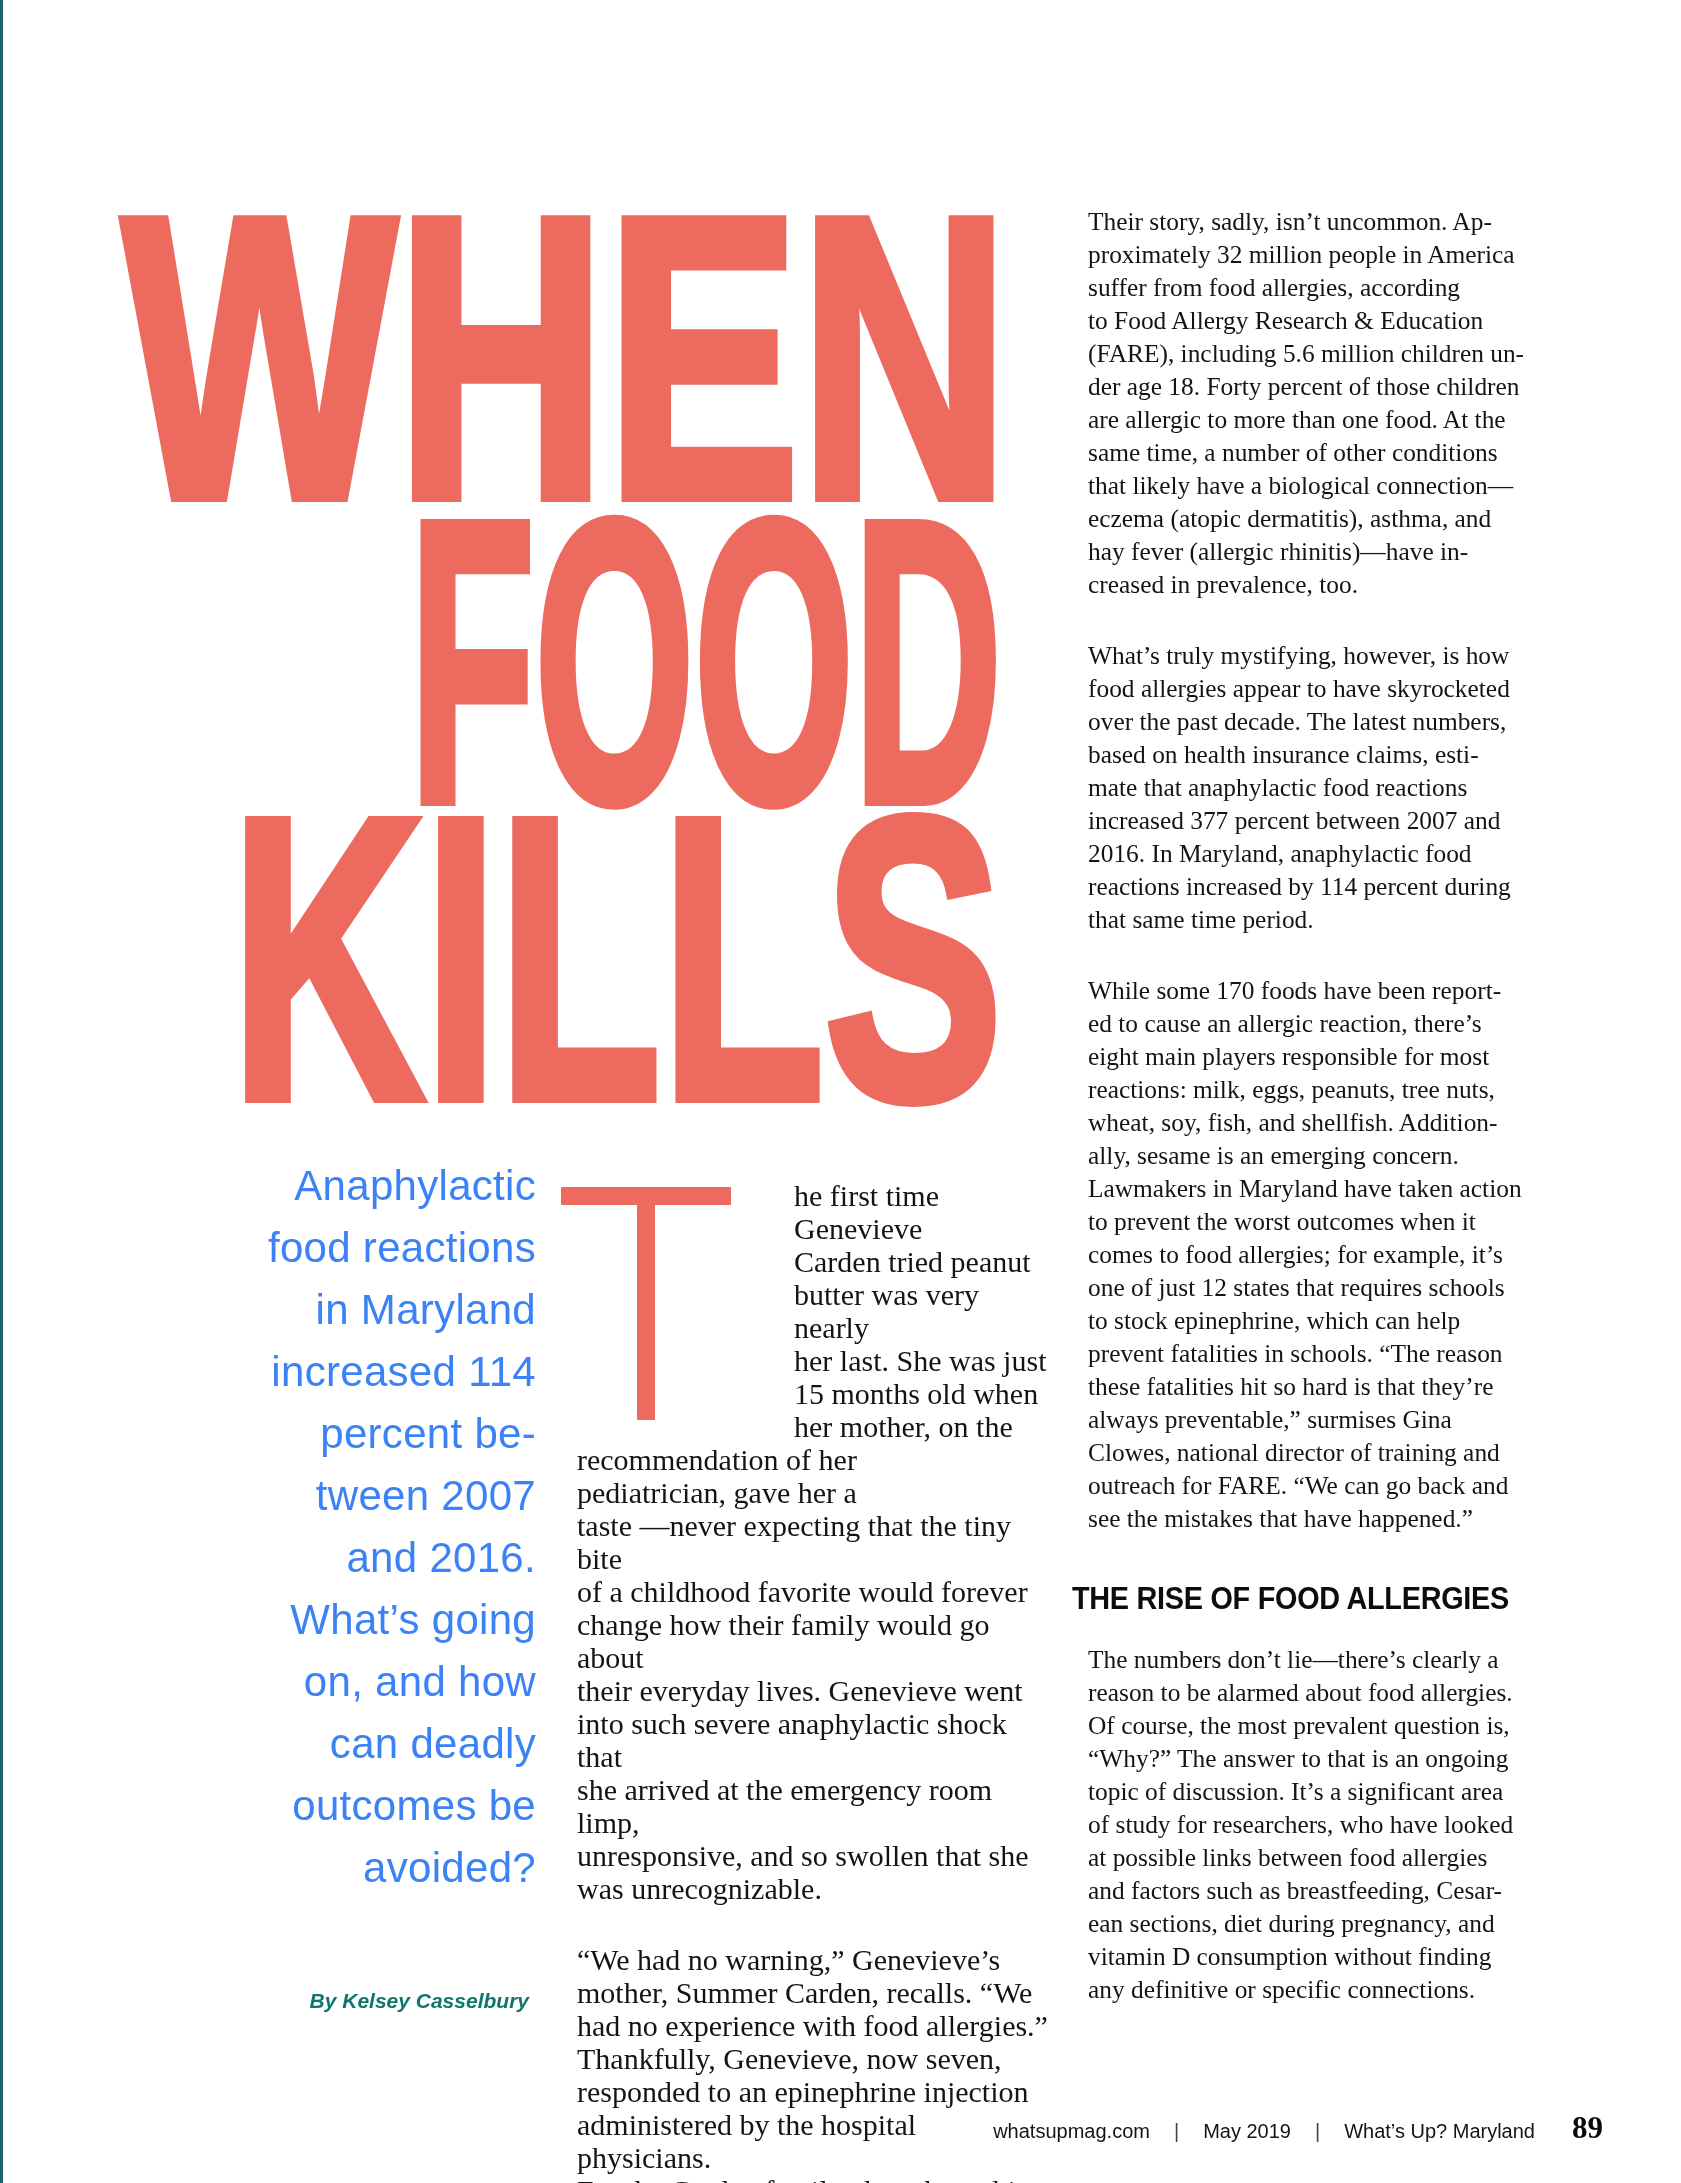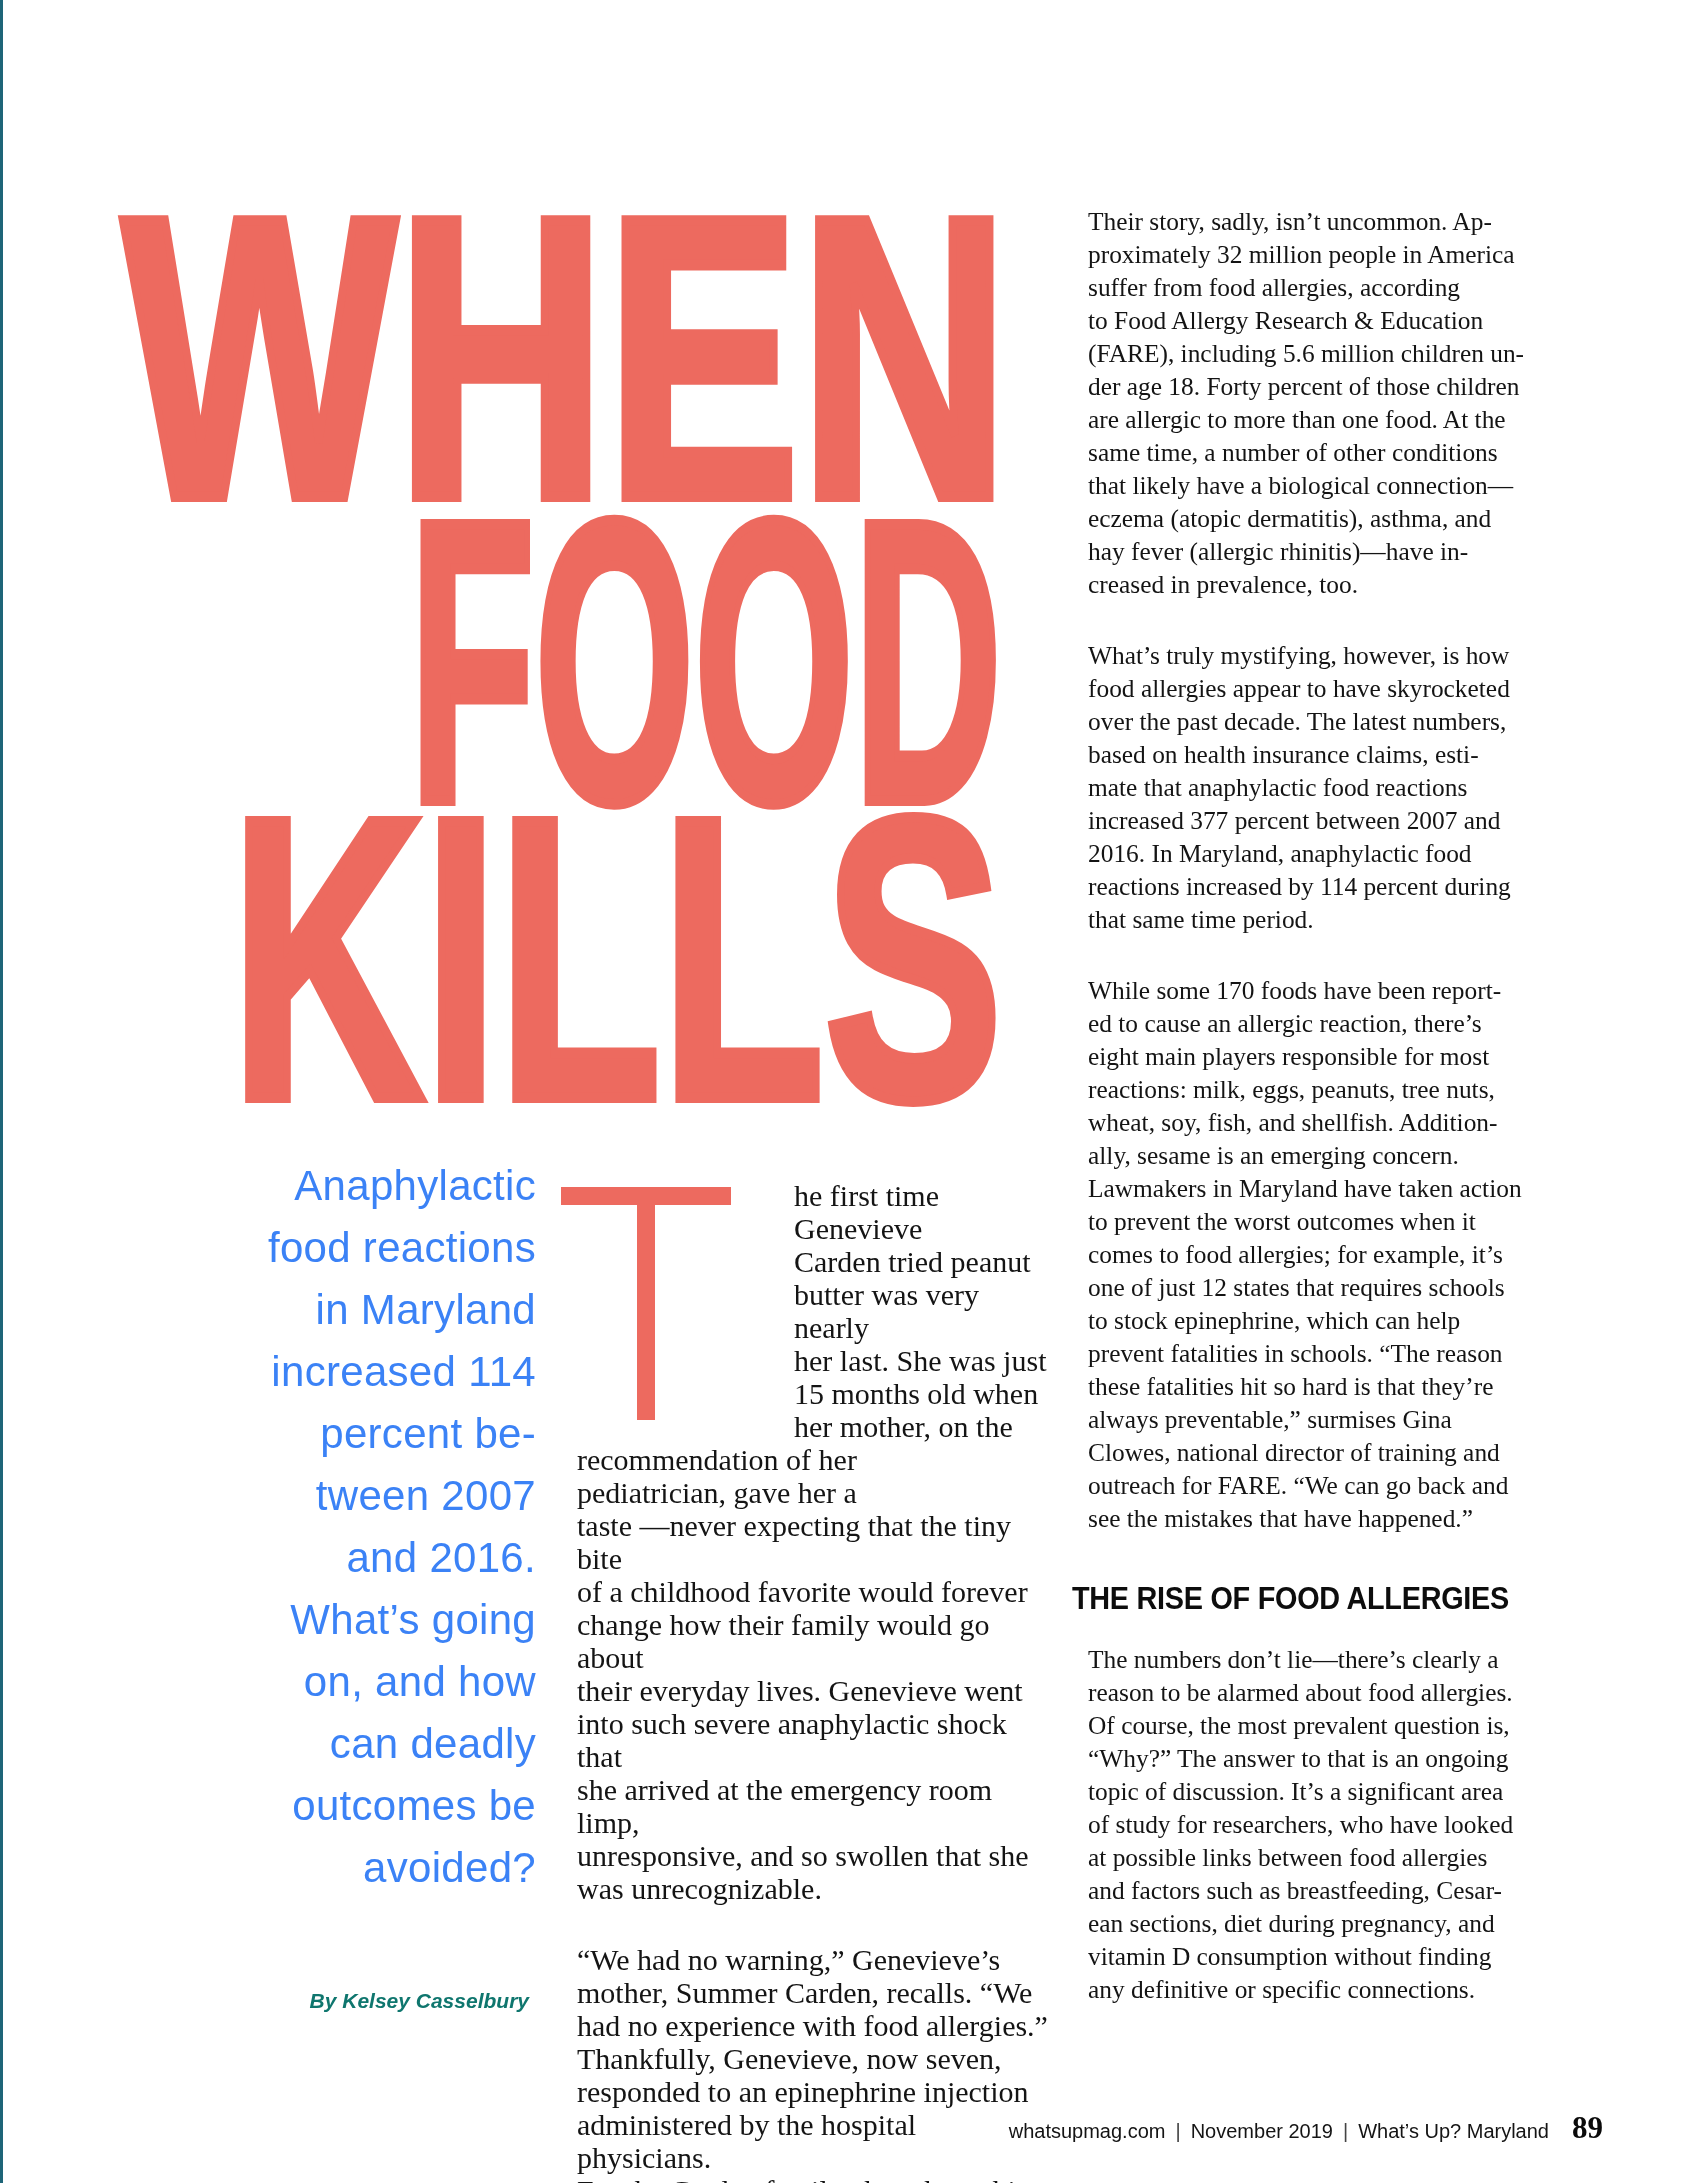--- a/index.html
+++ b/index.html
@@ -42,21 +42,21 @@
     position:absolute;left:76px;top:24px;width:18px;height:233px;background:#ED6A5F;
   }
   .section-heading{
     margin:48px 0 29.4px 0;
     font-family:"Liberation Sans",sans-serif;font-weight:900;
     font-size:31px;line-height:1;color:#0d0d0d;letter-spacing:-0.3px;
     transform:scaleX(.93);transform-origin:left center;white-space:nowrap;
   }
   .footer{
     position:absolute;top:2110px;right:78px;
-    display:flex;align-items:baseline;gap:10px;
+    display:flex;align-items:baseline;gap:24px;
     font-family:"Liberation Sans",sans-serif;font-weight:300;
     font-size:20px;color:#141414;
   }
   .footer .sep{color:#444;font-weight:200;}
   .footer .pagenum{
     font-family:"Liberation Serif",serif;font-weight:700;font-size:31px;
     color:#0a0a0a;margin-left:13px;
   }
 </style>
 </head>
@@ -169,20 +169,20 @@
 at possible links between food allergies
 and factors such as breastfeeding, Cesar-
 ean sections, diet during pregnancy, and
 vitamin D consumption without finding
 any definitive or specific connections.</p>
   </div>
 
   <div class="footer">
     <span>whatsupmag.com</span>
     <span class="sep">|</span>
-    <span>November 2019</span>
+    <span>May 2019</span>
     <span class="sep">|</span>
     <span>What’s Up? Maryland</span>
     <span class="pagenum">89</span>
   </div>
 
 </div>
 
 
 </body></html>

